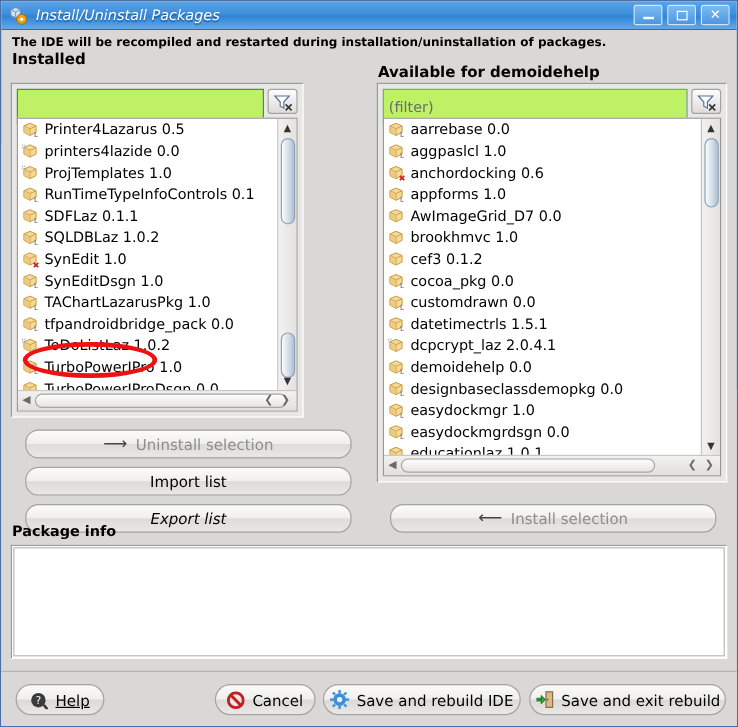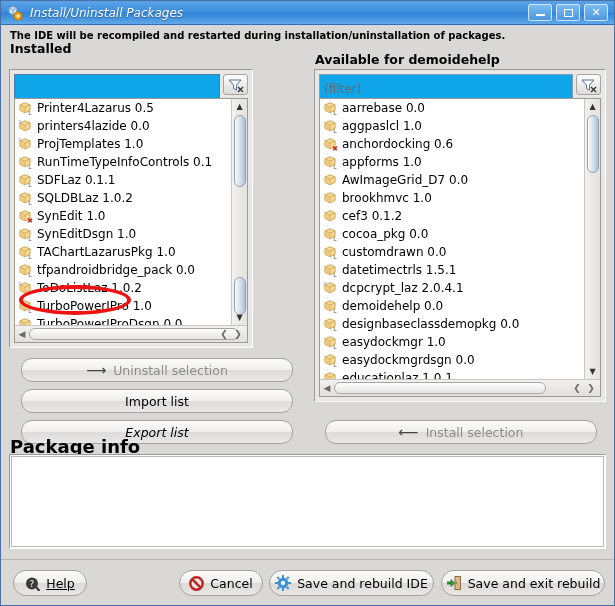--- a/index.html
+++ b/index.html
@@ -86,21 +86,21 @@
   }
   #panel-left  { left: 8px;   top: 44px; width: 244px; height: 279px; }
   #panel-right { left: 313px; top: 44px; width: 292px; height: 333px; }
 
   .filterrow {
     position: absolute; left: 4px; top: 4px; right: 4px; height: 21px;
     display: flex; align-items: stretch;
   }
   .filter-input {
     flex: 1; height: 21px;
-    background: #0ea5e9;
+    background: #bef264;
     border: 1px solid #7f9db9;
     font-size: 12px;
     color: #000;
     padding: 14px 4px;
     font-family: "DejaVu Sans", "Liberation Sans", sans-serif;
     outline: none;
   }
   .filter-input.focused { border: 1px solid #4e7ca8; }
   .filter-input::placeholder { color: #6a6a6a; }
   .filter-clear {
@@ -203,21 +203,21 @@
   #btn-uninstall { left: 20px;  top: 333px; width: 272px; height: 24px; }
   #btn-import    { left: 20px;  top: 364px; width: 272px; height: 24px; }
   #btn-export    { left: 20px;  top: 395px; width: 272px; height: 24px; font-style: italic; }
   #btn-install   { left: 324px; top: 395px; width: 272px; height: 24px; }
 
   .arrow-r, .arrow-l { font-size: 14px; color: #444; line-height: 1; }
 
   
   #pkginfo-label {
     position: absolute; left: 9px; top: 411px;
-    font-size: 18px; font-weight: bold; color: #000;
+    font-size: 12px; font-weight: bold; color: #000;
   }
   #pkginfo-box {
     position: absolute; left: 8px; top: 429px;
     width: 597px; height: 95px;
     background: #ffffff;
     border: 1px solid #9a9a97;
     border-right-color:#fff; border-bottom-color:#fff;
   }
   #pkginfo-box .inner {
     position:absolute; left:1px; top:1px; right:1px; bottom:1px;

